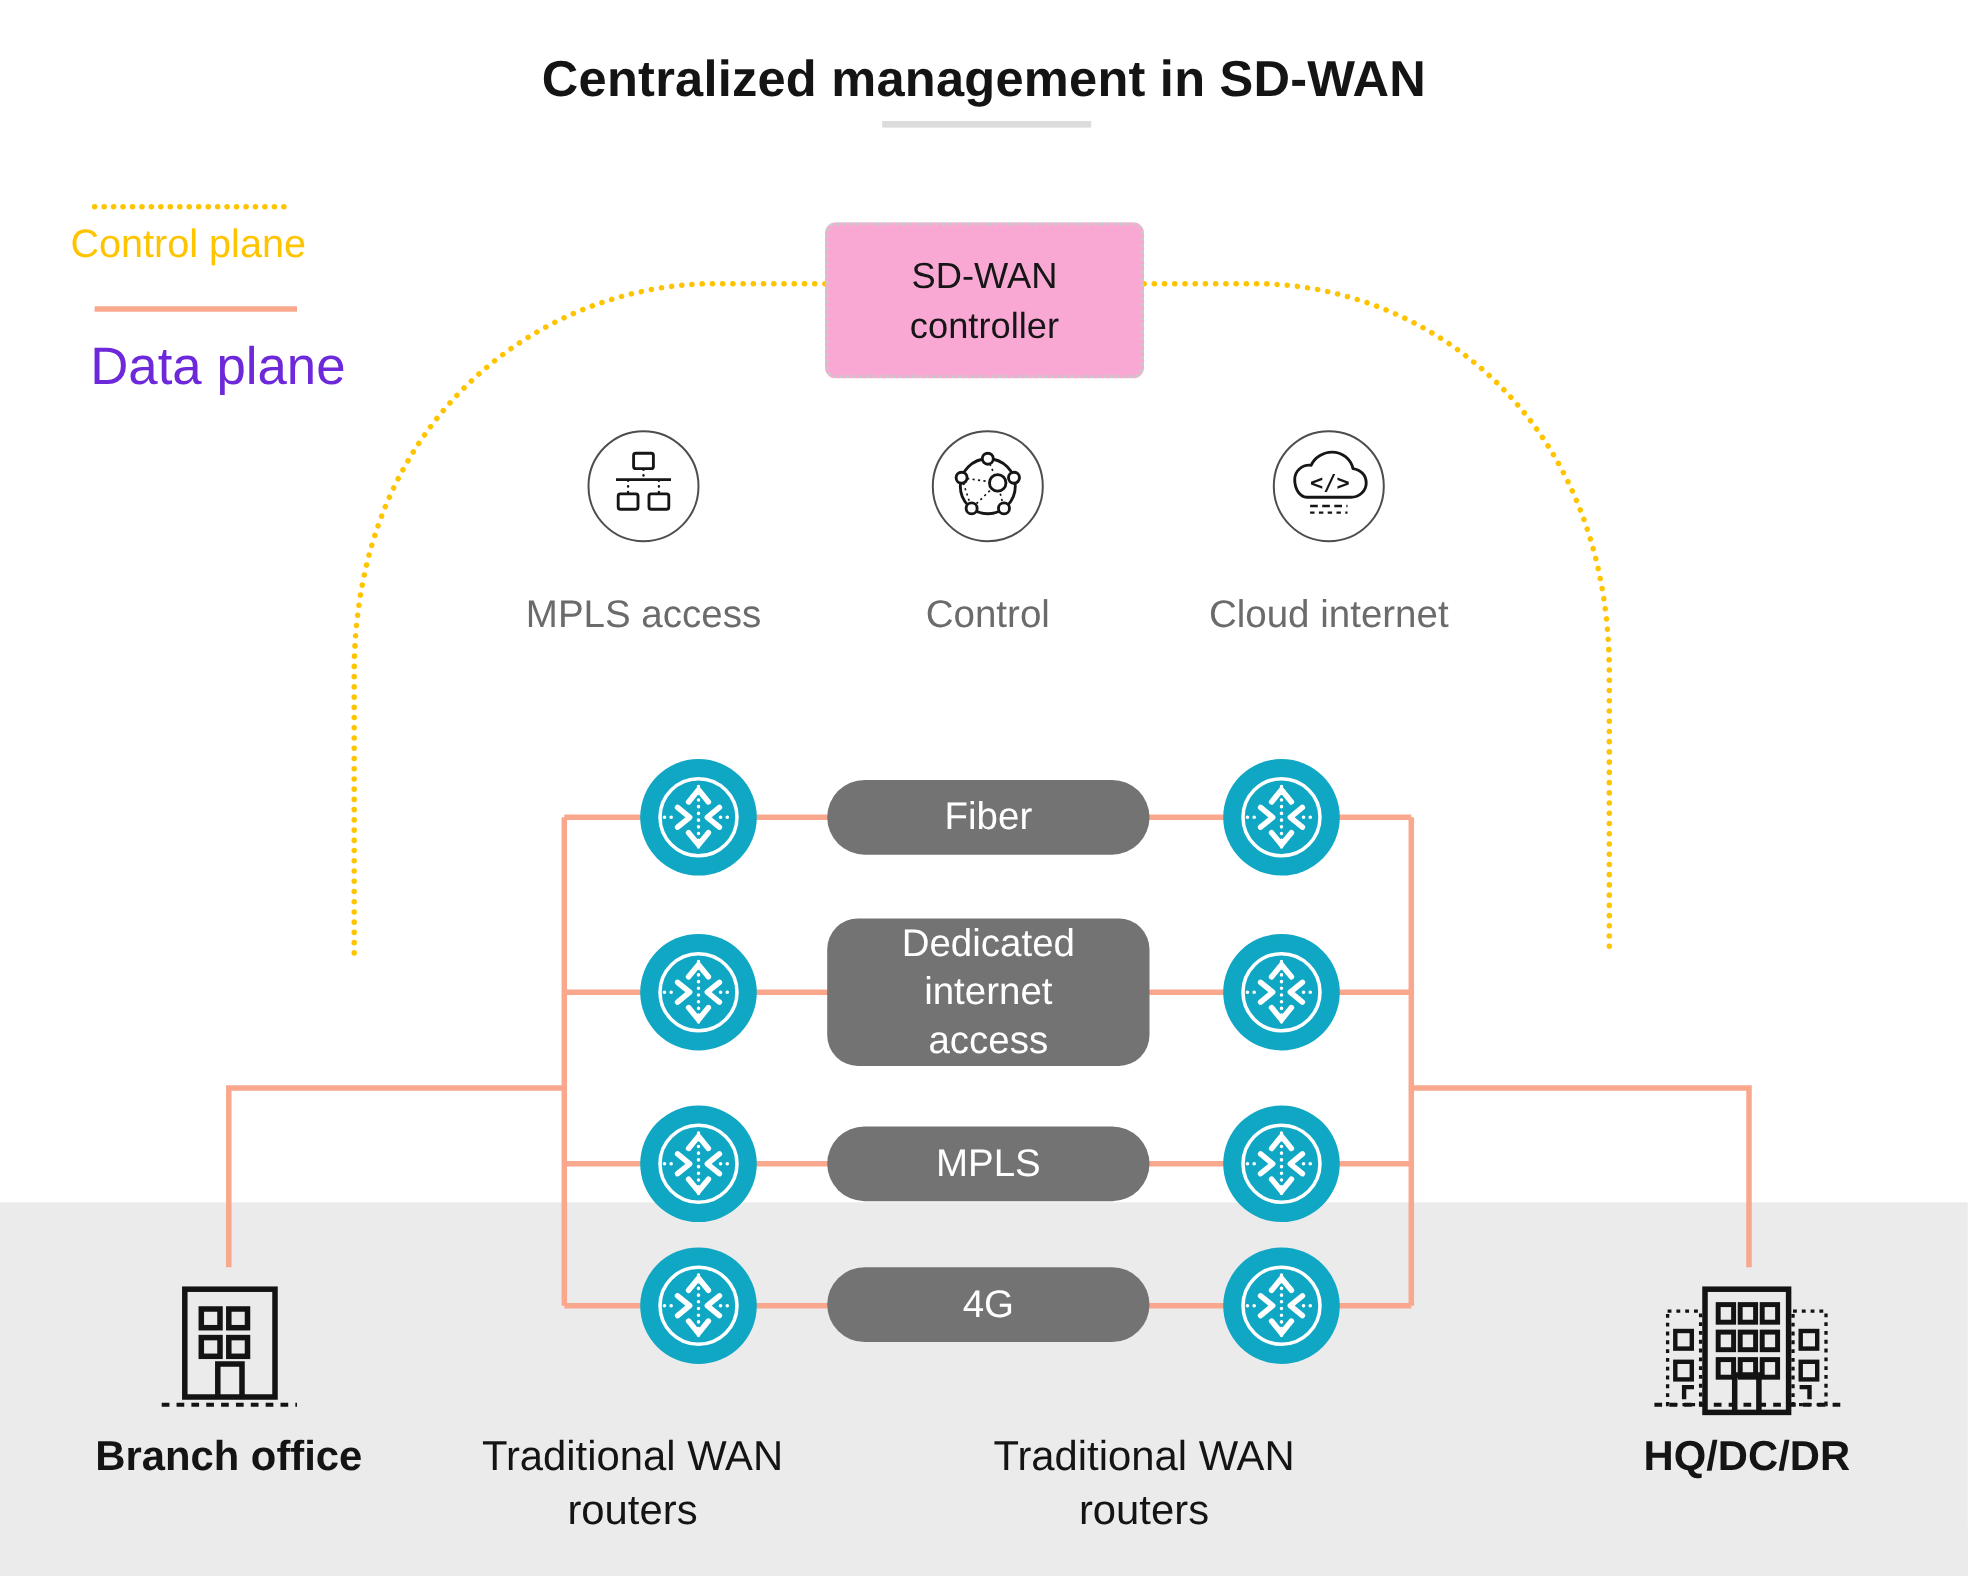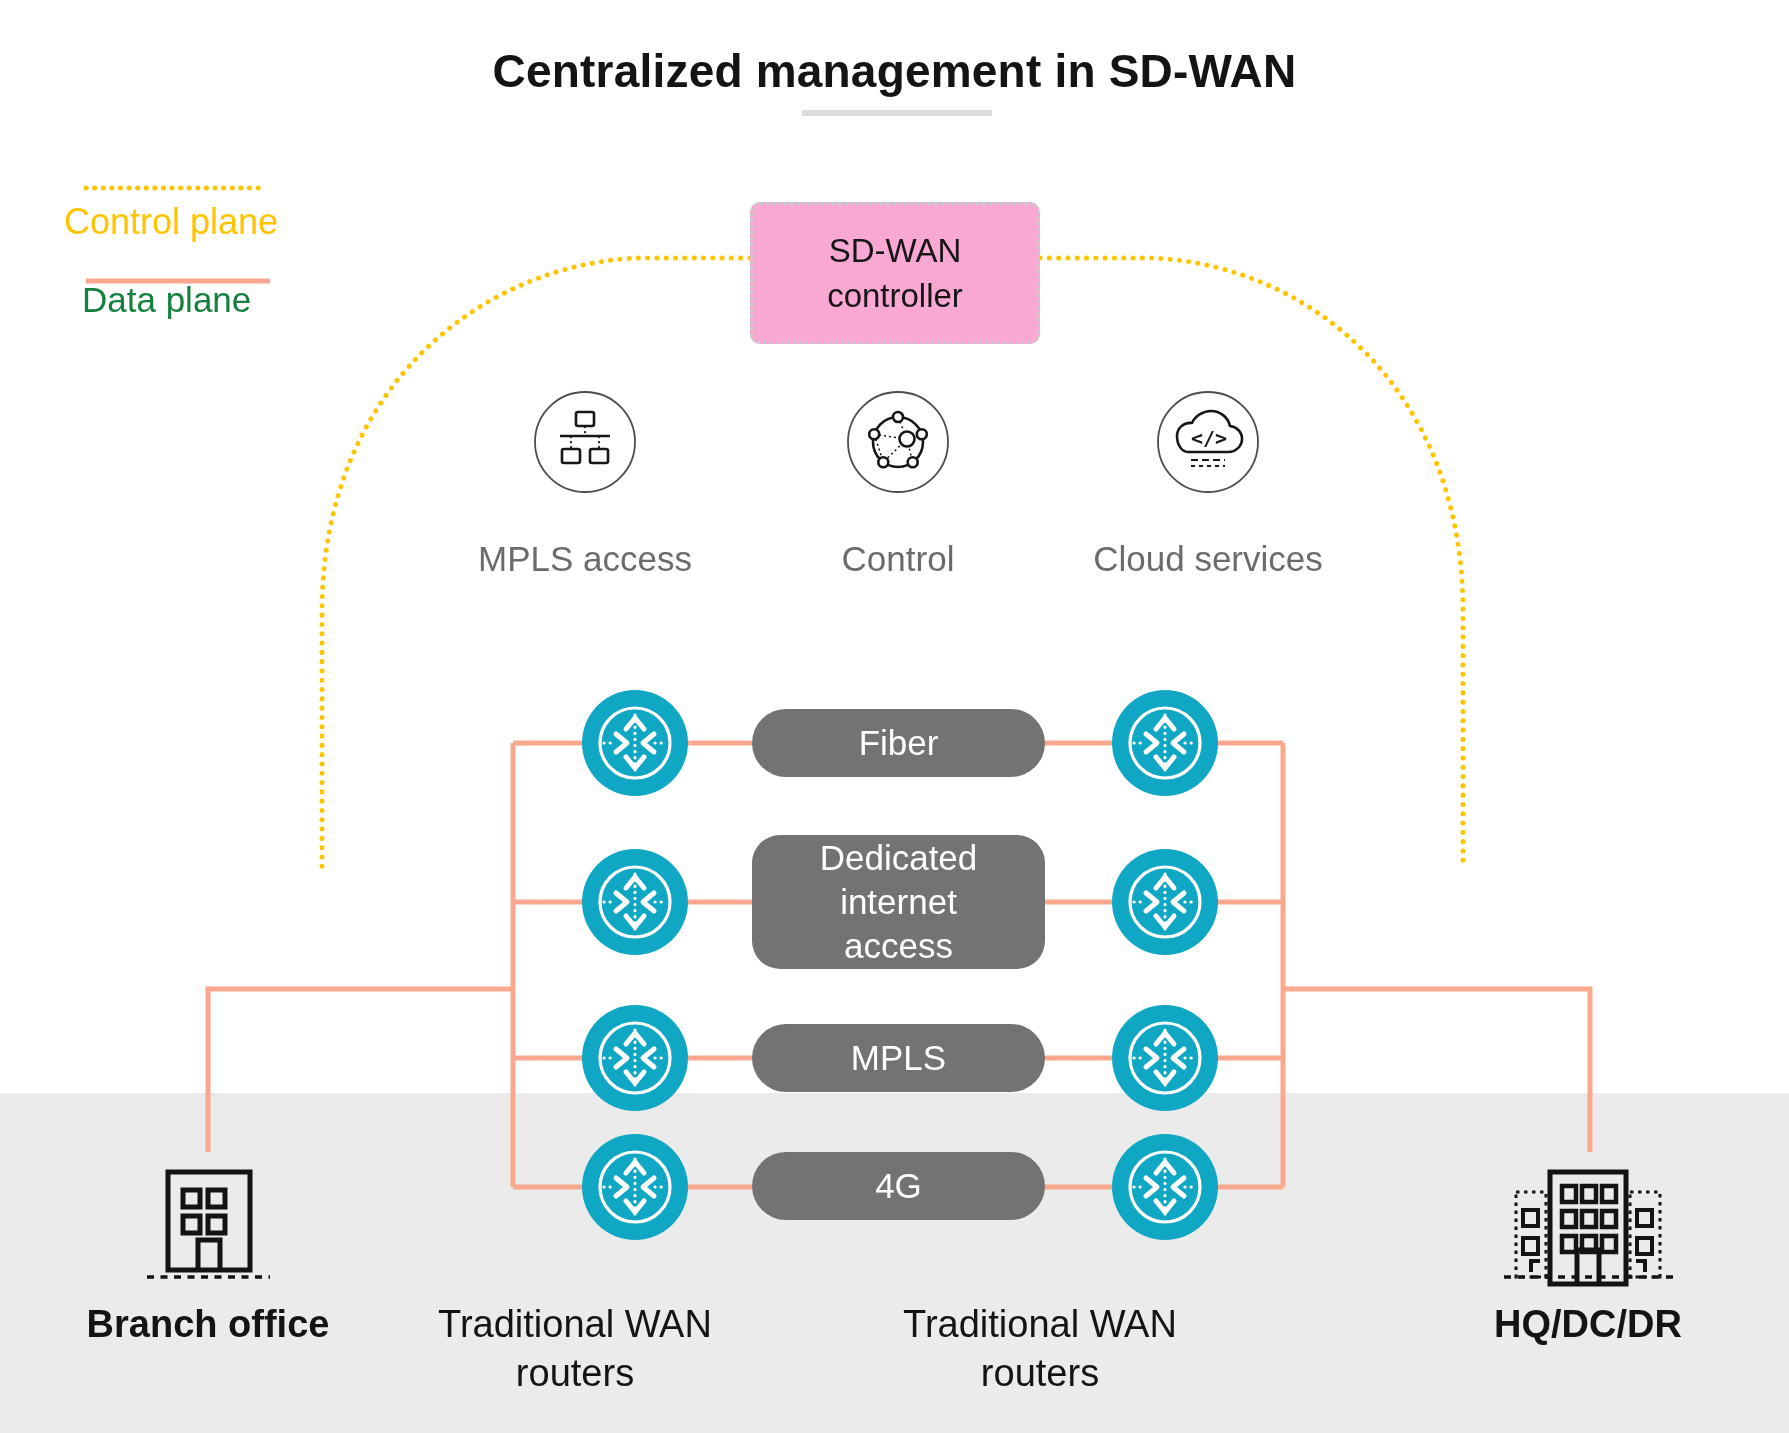--- a/index.html
+++ b/index.html
@@ -7,21 +7,21 @@
     position:relative;width:1789px;height:1433px;background:#ffffff;overflow:hidden;
     font-family:"Liberation Sans", sans-serif;color:#141414;
   }
   .abs{position:absolute;}
   #gray-band{left:0;top:1093px;width:1789px;height:340px;background:#ebebeb;}
   #connector-svg{left:0;top:0;z-index:2;}
   .txt{z-index:3;}
   #title{left:0;top:32px;width:1789px;text-align:center;font-size:46px;font-weight:bold;letter-spacing:.2px;margin-top:12px;}
   #title-underline{left:802px;top:110px;width:190px;height:6px;background:#dcdcdc;z-index:3;}
   #legend-control-label{left:64px;top:201px;font-size:36px;color:#ffc400;}
-  #legend-data-label{left:82px;top:280px;font-size:35px;color:#15803d;}
+  #legend-data-label{left:82px;top:306px;font-size:48px;color:#6d28d9;}
   #controller-box{
     left:750px;top:202px;width:290px;height:142px;background:#f9a8d4;
     border:3px dotted #c9c9c9;border-radius:10px;box-sizing:border-box;
     display:flex;align-items:center;justify-content:center;z-index:3;
   }
   #controller-box span{display:block;width:200px;text-align:center;font-size:33px;line-height:45px;color:#161616;}
   .net-label{width:260px;text-align:center;font-size:35px;line-height:47px;color:#6b6b6b;z-index:3;}
   #net-label-mpls{left:455px;top:535px;}
   #net-label-internet{left:768px;top:535px;}
   #net-label-cloud{left:1078px;top:535px;}
@@ -175,21 +175,21 @@
 
   <div id="legend-control-label" class="abs txt">Control plane</div>
   <div id="legend-data-label" class="abs txt">Data plane</div>
 
   <div id="controller-box" class="abs">
     <span>SD-WAN controller</span>
   </div>
 
   <div id="net-label-mpls" class="abs net-label">MPLS access</div>
   <div id="net-label-internet" class="abs net-label">Control</div>
-  <div id="net-label-cloud" class="abs net-label">Cloud services</div>
+  <div id="net-label-cloud" class="abs net-label">Cloud internet</div>
 
   <div id="pill-fiber" class="abs pill">
     <span>Fiber</span>
   </div>
   <div id="pill-dia" class="abs pill">
     <span>Dedicated internet access</span>
   </div>
   <div id="pill-mpls" class="abs pill">
     <span>MPLS</span>
   </div>

